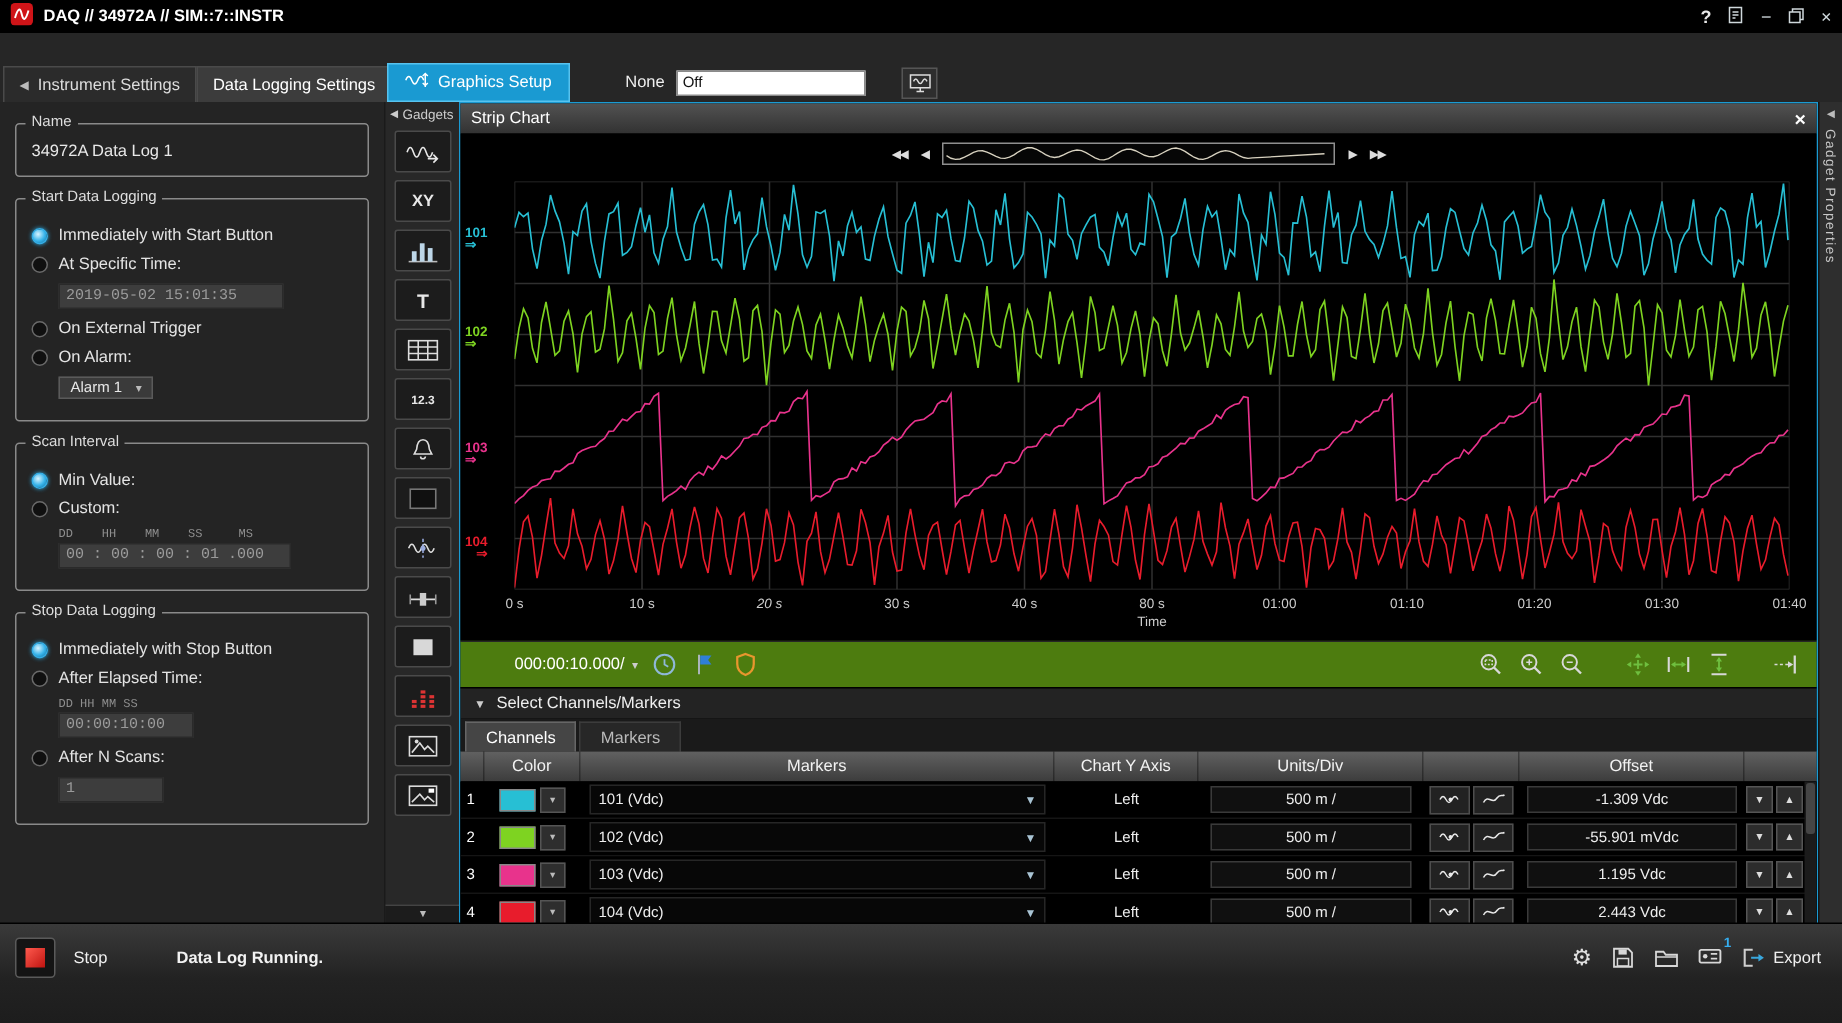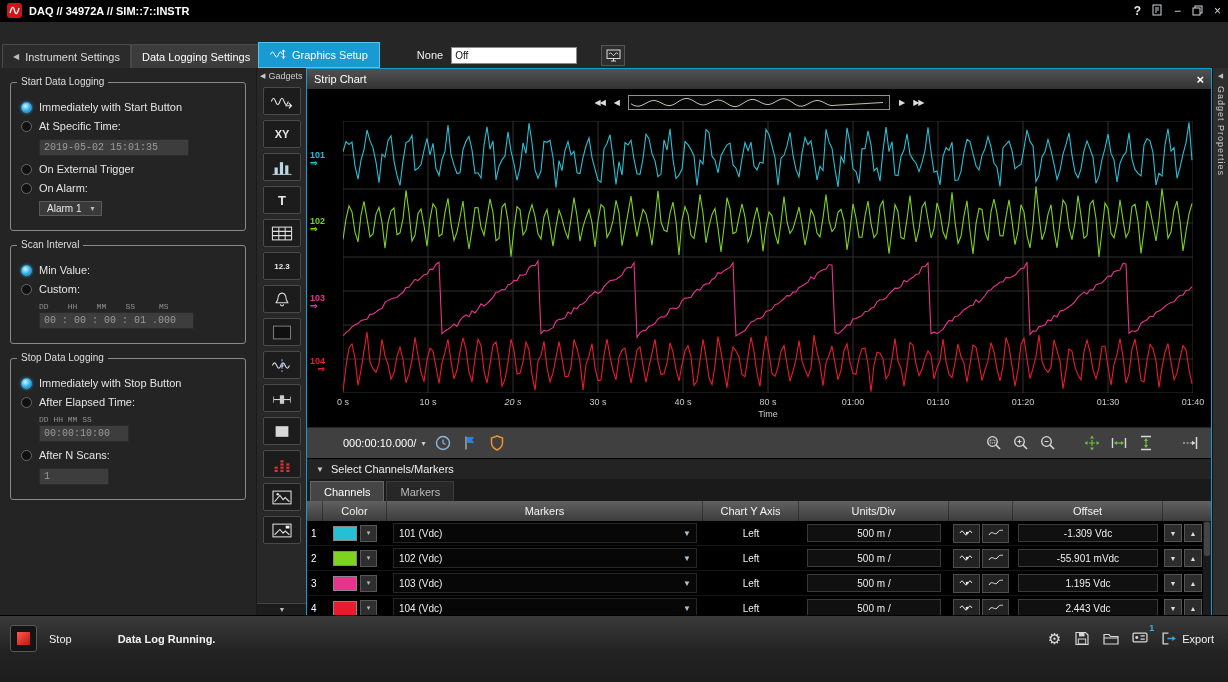--- a/index.html
+++ b/index.html
@@ -57,21 +57,21 @@
   .nav-ic{font-size:8px;letter-spacing:-1px;color:#ddd;cursor:default;}
   .nav-box{width:260px;height:13px;border:1px solid #8f8f8f;background:#060606;}
   .chart-zone{height:312px;position:relative;background:#000;flex:none;}
   #plot-svg{position:absolute;left:36px;top:6px;}
   #ch-markers{position:absolute;left:3px;top:0;width:32px;height:284px;}
   .ch-marker{position:absolute;left:0;font-size:9px;font-weight:bold;line-height:8px;}
   .ch-marker .arr{display:block;font-size:9px;}
   #x-ticks{position:absolute;left:36px;top:282px;width:850px;height:12px;}
   #x-ticks span{position:absolute;transform:translateX(-50%);font-size:9px;color:#ccc;white-space:nowrap;}
   .xlabel{position:absolute;left:36px;top:294px;width:850px;text-align:center;font-size:9px;color:#ccc;}
-  .chart-toolbar{height:30px;background:#404040;border-top:1px solid #262626;display:flex;align-items:center;padding:0 12px 0 36px;gap:9px;flex:none;}
+  .chart-toolbar{height:30px;background:#4d7c0f;border-top:1px solid #262626;display:flex;align-items:center;padding:0 12px 0 36px;gap:9px;flex:none;}
   .timebase{display:flex;align-items:center;gap:5px;color:#fff;font-size:11px;cursor:default;}
   .timebase .car{font-size:8px;color:#ccc;}
   .ti{width:18px;height:18px;cursor:default;}
   .ct-right{margin-left:auto;display:flex;align-items:center;gap:9px;}
   .ct-gap{width:8px;}
   .select-header{height:20px;background:#232323;display:flex;align-items:center;gap:7px;padding:0 9px;color:#eee;border-top:1px solid #000;flex:none;}
   .select-header .tri{font-size:8px;color:#ccc;}
   .chan-tabs{height:22px;background:#1a1a1a;display:flex;align-items:flex-end;gap:2px;padding-left:3px;flex:none;}
   .ctab{height:19px;display:flex;align-items:center;padding:0 13px;background:#272727;border:1px solid #3c3c3c;border-bottom:none;color:#bbb;cursor:default;}
   .ctab.active{background:#454545;color:#fff;border-color:#666;}
@@ -174,20 +174,24 @@
               <path d="M3 5.2 Q4.5 2.2 6 5.2 T9 5.2 T12 5.2" stroke="#ddd" fill="none"></path>
               <path d="M5 12h5M7.5 9.5V12" stroke="#ddd"></path>
             </svg>
         </span>
       </div>
     </div>
   </div>
 
   <div class="left-panel">
 
+    <div class="group">
+      <div class="legend">Name</div>
+      <div class="plain-value">34972A Data Log 1</div>
+    </div>
 
     <div class="group">
       <div class="legend">Start Data Logging</div>
       <div class="radio-row">
         <span class="radio sel"></span>
         <span class="radio-label">Immediately with Start Button</span>
       </div>
       <div class="radio-row">
         <span class="radio"></span>
         <span class="radio-label">At Specific Time:</span>

